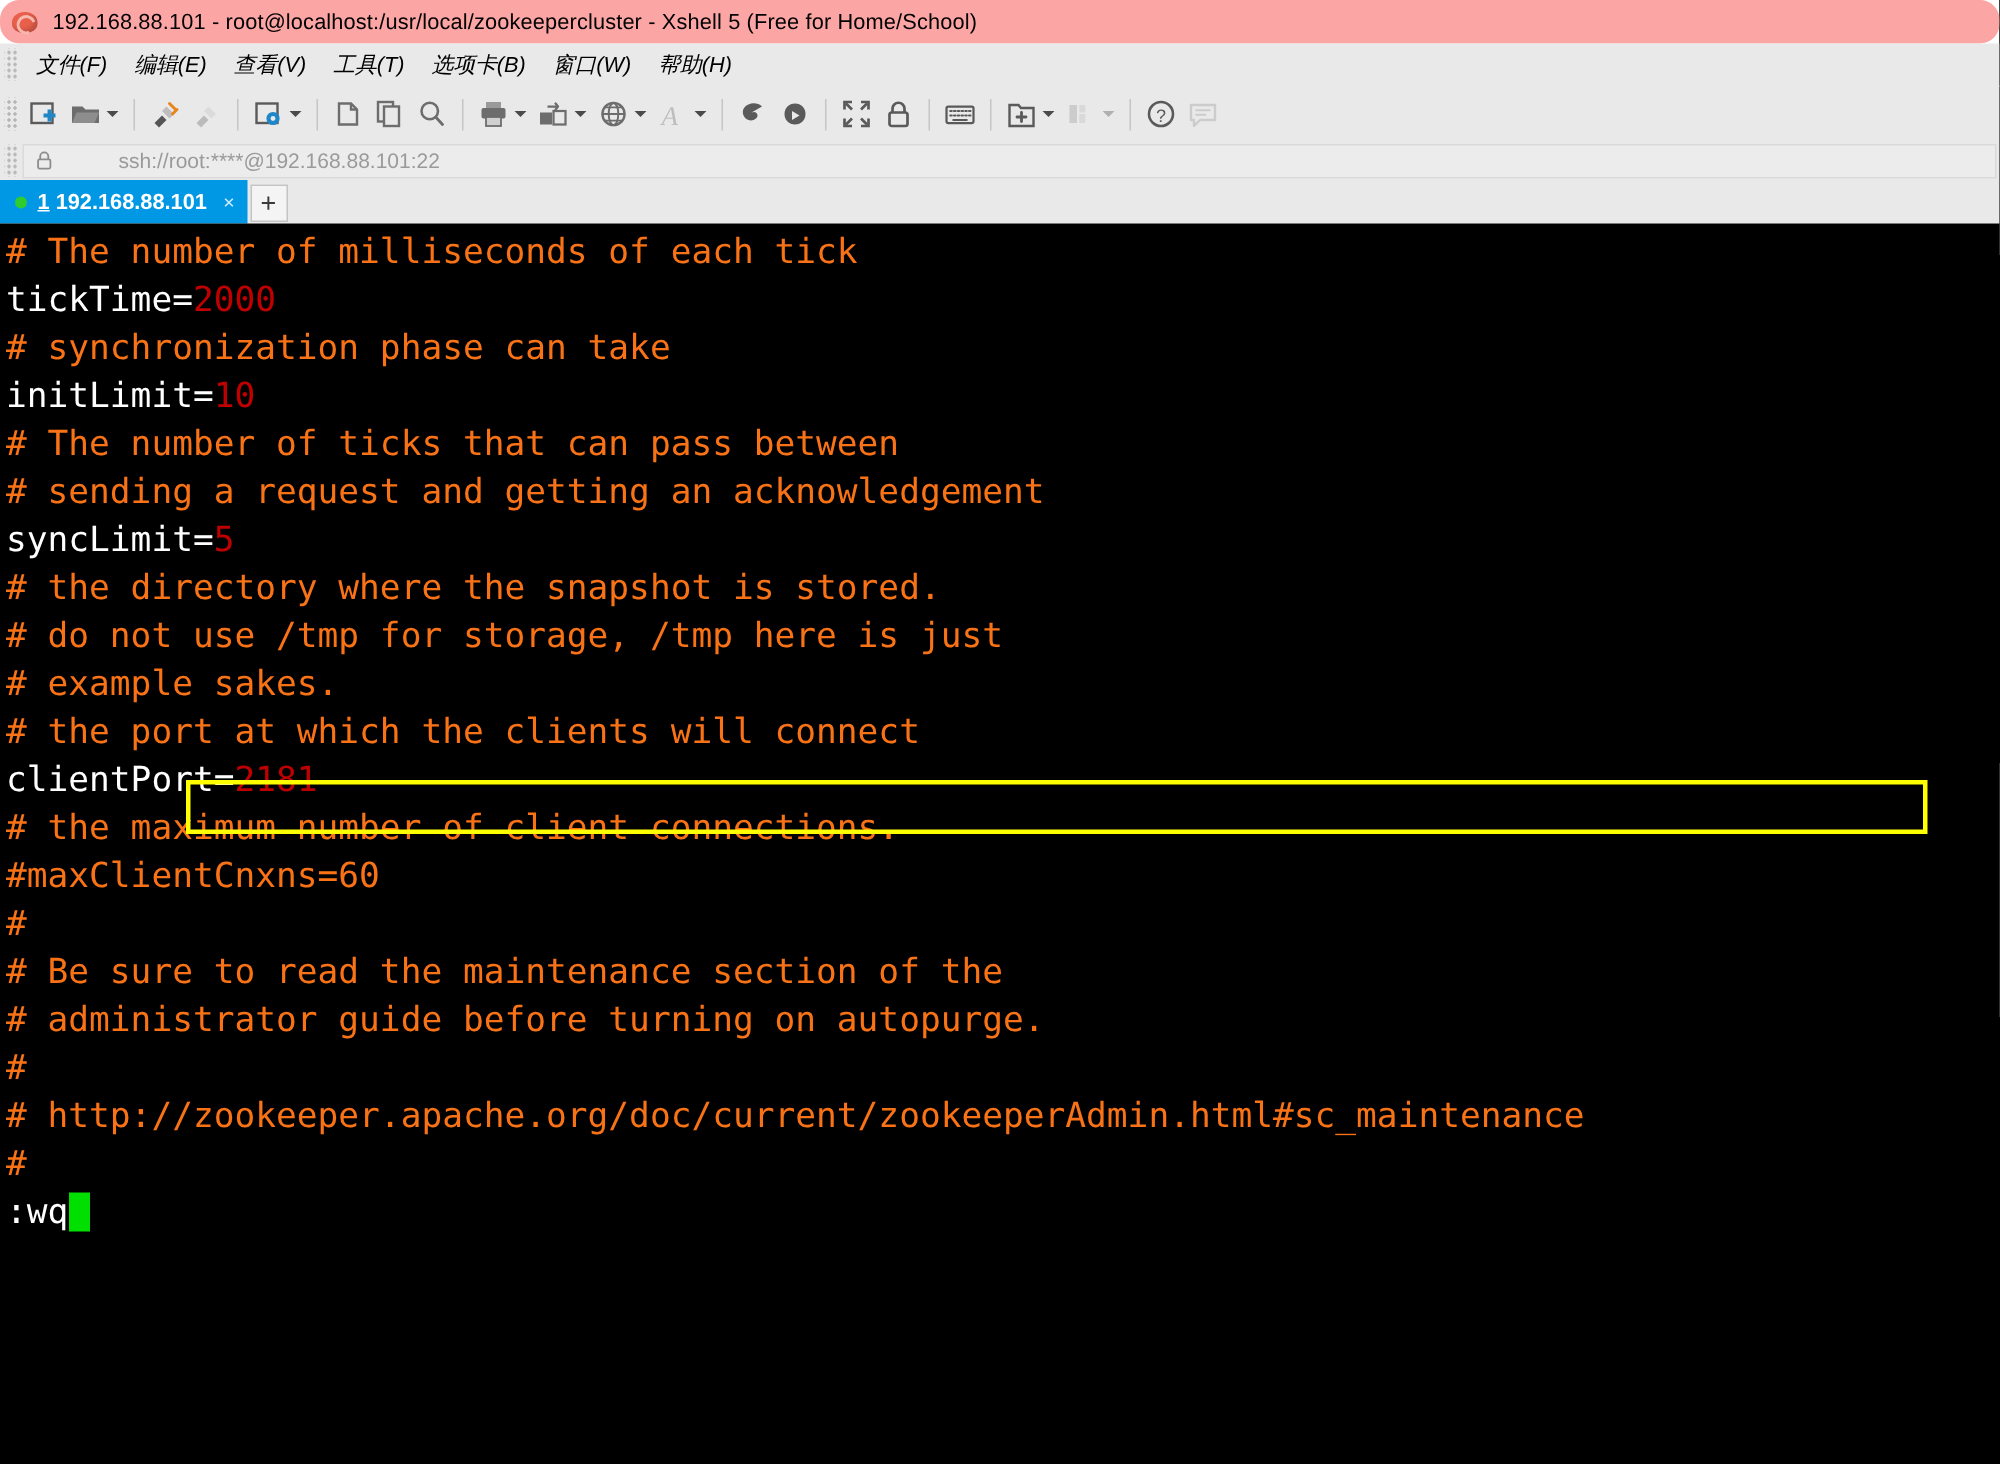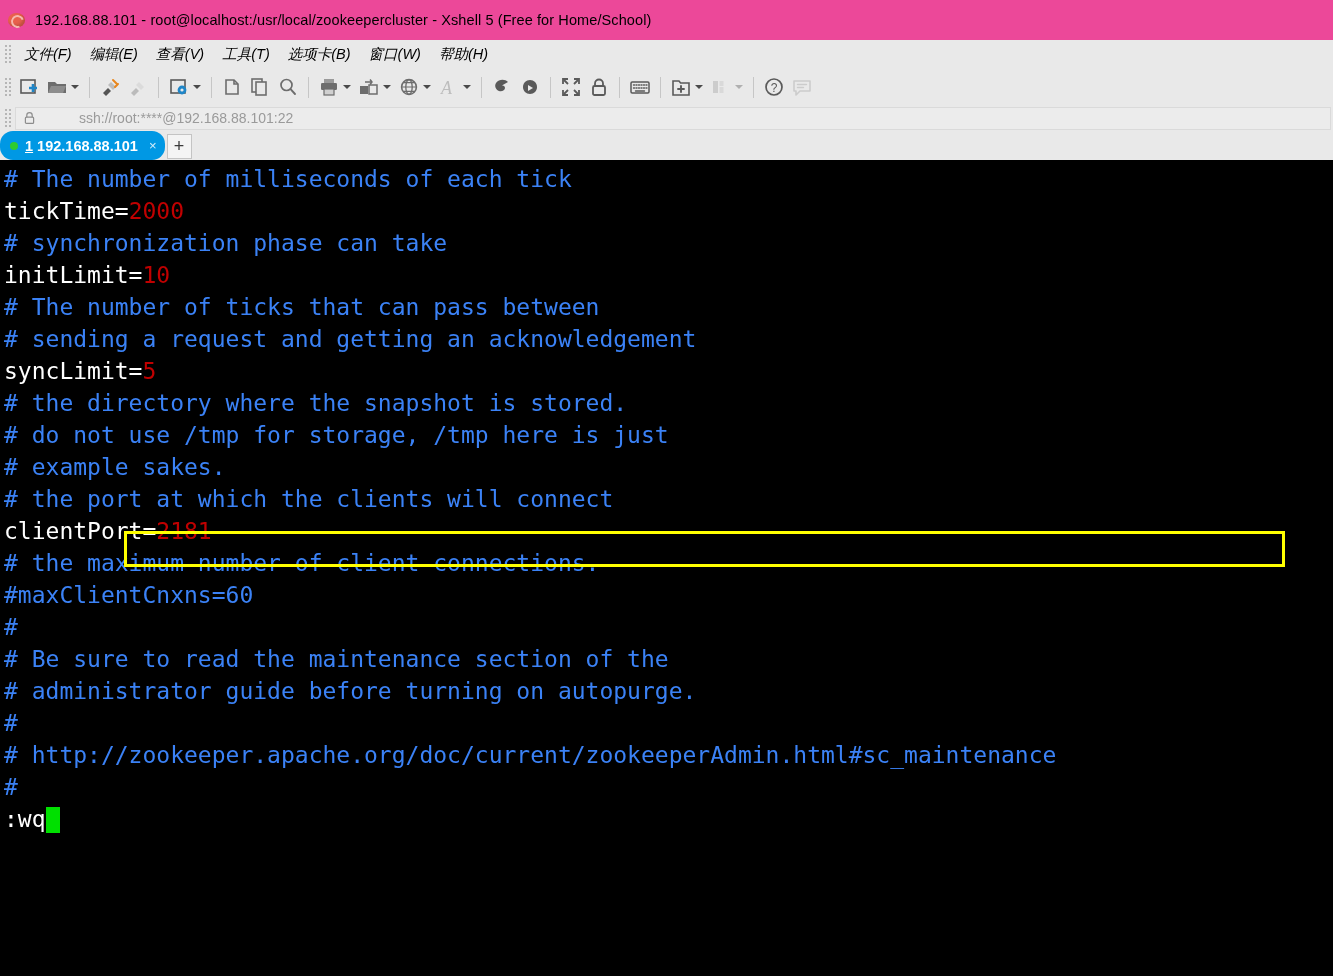--- a/index.html
+++ b/index.html
@@ -18,26 +18,27 @@
     width: 1333px;
     height: 976px;
     position: relative;
     background: #ffffff;
     display: flex;
     flex-direction: column;
   }
 
   
   .titlebar {
-    height: 40px;
-    background: #ec4899;
+    height: 29px;
+    background: #fca5a5;
     display: flex;
     align-items: center;
     padding-left: 7px;
     flex: 0 0 auto;
+    border-radius: 13px;
   }
   .app-icon {
     width: 20px;
     height: 20px;
     position: relative;
     flex: 0 0 auto;
     margin-right: 8px;
   }
   .app-icon .sh-outer {
     position: absolute;
@@ -177,21 +178,20 @@
     flex: 0 0 auto;
     position: relative;
   }
   .tab {
     height: 29px;
     background: #0098e4;
     display: flex;
     align-items: center;
     padding: 0 8px 0 10px;
     box-sizing: border-box;
-    border-radius: 13px;
   }
   .tab-dot {
     width: 8px; height: 8px;
     border-radius: 50%;
     background: #2ecc2e;
     margin-right: 7px;
     flex: 0 0 auto;
   }
   .tab-label {
     font-size: 14.5px;
@@ -234,21 +234,21 @@
   .term-line {
     height: 32px;
     line-height: 32px;
     font-family: "DejaVu Sans Mono", "Liberation Mono", monospace;
     font-size: 23px;
     white-space: pre;
     color: #ffffff;
     padding-left: 4px;
     letter-spacing: 0px;
   }
-  .c-comment { color: #3b82f6; text-align: right; }
+  .c-comment { color: #f97316; text-align: right; }
   .c-key     { color: #ffffff; }
   .c-val     { color: #c00000; }
   .cursor-blk {
     display: inline-block;
     width: 14px;
     height: 26px;
     background: #00e000;
     vertical-align: -6px;
   }
   .hl-box {

